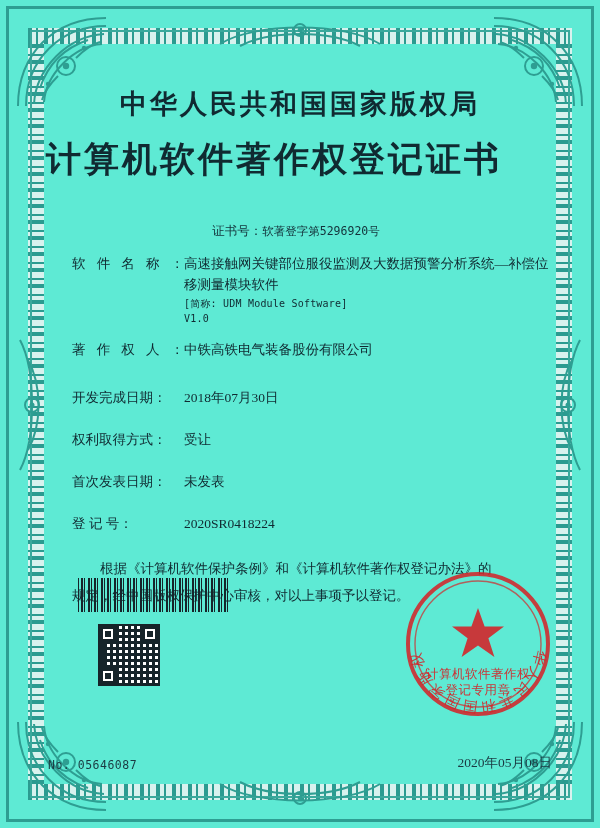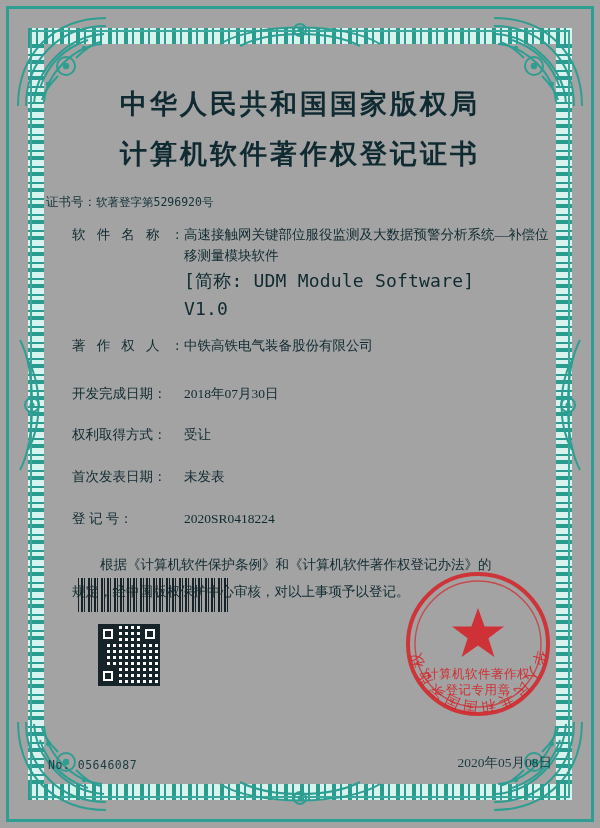--- a/index.html
+++ b/index.html
@@ -12,21 +12,21 @@
     background: #ffffff;
     font-family: "Liberation Serif", serif;
     overflow: hidden;
   }
 
   
   .certificate {
     position: relative;
     width: 600px;
     height: 828px;
-    background: #a3a3a3;
+    background: #5eead4;
     box-sizing: border-box;
     overflow: hidden;
   }
 
   
   .border-outer {
     position: absolute;
     left: 6px;
     top: 6px;
     right: 6px;
@@ -112,33 +112,32 @@
   .title-main {
     text-align: center;
     font-family: "Liberation Serif", serif;
     font-size: 27px;
     font-weight: bold;
     letter-spacing: 3px;
     color: #102a31;
     margin-top: 32px;
   }
   .title-sub {
-    text-align: center;
     font-family: "Liberation Serif", serif;
-    font-size: 27px;
+    font-size: 35px;
     font-weight: bold;
     letter-spacing: 3px;
     color: #102a31;
     margin-top: 14px;
   }
 
   .cert-no {
-    text-align: left;
+    text-align: center;
     font-size: 12.5px;
-    margin-top: 22px;
+    margin-top: 40px;
     padding-right: 8px;
     color: #13323a;
     font-family: "Liberation Serif", serif;
   }
   .cert-no .mono {
     font-family: "DejaVu Sans Mono", monospace;
     font-size: 11.5px;
   }
 
   .fields {
@@ -165,21 +164,21 @@
   }
   .field-value {
     flex: 1;
     color: #102a31;
   }
   .field-value .line {
     display: block;
   }
   .field-value .mono {
     font-family: "DejaVu Sans Mono", monospace;
-    font-size: 18px;
+    font-size: 10px;
     letter-spacing: 0.2px;
   }
 
   .gap-block { height: 14px; }
 
   .fields-2 {
     margin-top: 0;
     padding-left: 26px;
   }
   .fields-2 .field-row {

